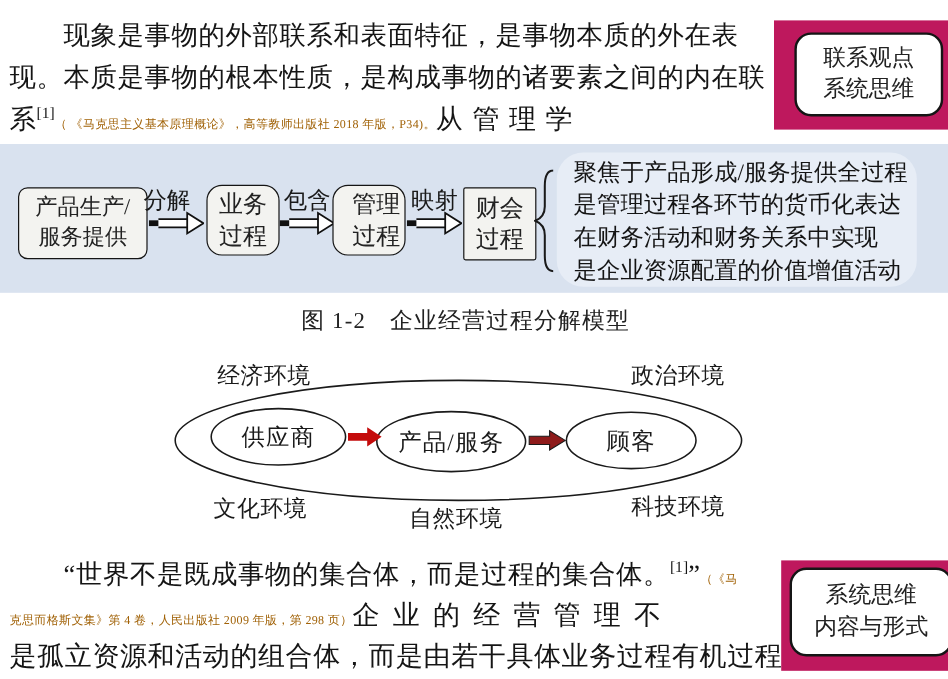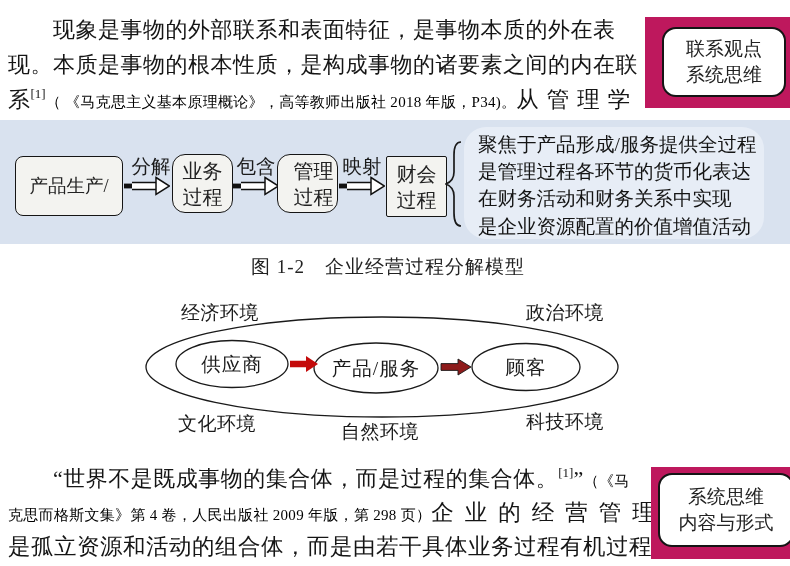--- a/index.html
+++ b/index.html
@@ -9,21 +9,21 @@
     background:#fff; font-family:"Liberation Serif","DejaVu Serif",serif; color:#111;
   }
   
   .para { position:absolute; white-space:nowrap; }
   #p-top  { left:8px;  top:12px; }
   #p-top .tline { height:35px; line-height:35px; }
   #p-bottom { left:8px; top:462px; }
   #p-bottom .tline { height:34px; line-height:34px; }
   .seg-main  { font-size:22px; letter-spacing:0.5px; color:#151515; }
   .seg-sup   { font-size:13px; position:relative; top:-9px; letter-spacing:0; color:#151515; }
-  .seg-cite  { font-size:15px; letter-spacing:0.3px; color:#000000; }
+  .seg-cite  { font-size:10px; letter-spacing:0.3px; color:#a16207; }
   .seg-serif { font-size:22.5px; letter-spacing:0.5px; color:#151515; }
   .seg-serif-wide  { font-size:22.5px; letter-spacing:8px; color:#151515; }
   .seg-serif-xwide { font-size:22.5px; letter-spacing:11px; color:#151515; }
   
   .concept-panel { position:absolute; background:#be185d;margin-left:15px; }
   #panel-top    { left:630px; top:17px;  width:158px; height:91px; }
   #panel-bottom { left:636px; top:467px; width:152px; height:92px; }
   .concept-box {
     position:absolute; background:#fff; border:2.2px solid #151515; border-radius:14px;
     display:flex; flex-direction:column; justify-content:center; align-items:center;
@@ -36,21 +36,21 @@
   .fbox {
     position:absolute; background:#f3f3f0; border:1.6px solid #151515;
     display:flex; flex-direction:column; justify-content:center; align-items:center;
     text-align:center; color:#222;
   }
   #fbox1 { left:15px;  top:36px; width:108px; height:60px; border-radius:8px;  font-size:18.5px; line-height:25px; }
   #fbox2 { left:172px; top:34px; width:61px;  height:59px; border-radius:13px; font-size:20px; line-height:26px; }
   #fbox3 { left:277px; top:34px; width:61px;  height:59px; border-radius:13px; font-size:20px; line-height:26px;padding-left:12px; }
   #fbox4 { left:386px; top:36px; width:61px;  height:61px; border-radius:2px; font-size:20px; line-height:26px; }
   .arrow-label { position:absolute; top:33px; width:46px; text-align:center; font-size:19.5px; color:#1a1a1a; }
-  #albl1 { left:128px; } #albl2 { left:233px; } #albl3 { left:339px; }
+  #albl1 { left:116px; } #albl2 { left:233px; } #albl3 { left:339px; }
   .fl-arrow { position:absolute; top:56px; width:46px; height:20px; }
   #farr1 { left:124px; } #farr2 { left:233px; } #farr3 { left:339px; }
   #brace { position:absolute; left:445px; top:21px; width:18px; height:86px; }
   #notes-panel {
     position:absolute; left:464px; top:7px; width:300px; height:112px;
     background:#e7edf6; border-radius:22px; padding:4px 0 0 14px;
   }
   .note { font-size:19.5px; line-height:27.2px; color:#141414; white-space:nowrap; }
   
   #caption { position:absolute; left:0; top:254px; width:776px; text-align:center; font-size:19px; color:#222; letter-spacing:1px; }
@@ -82,20 +82,21 @@
   <div id="panel-top" class="concept-panel">
     <div class="concept-box">
       <div>联系观点</div>
       <div>系统思维</div>
     </div>
   </div>
 
   <div id="banner">
     <div class="fbox" id="fbox1">
       <div>产品生产/</div>
+      <div>服务提供</div>
     </div>
     <div class="arrow-label" id="albl1">分解</div>
     <svg class="fl-arrow" id="farr1" viewBox="0 0 46 20">
       <rect x="0" y="7.6" width="13" height="4.8" fill="#111"></rect>
       <rect x="8" y="6.9" width="24" height="6.2" fill="#fff"></rect>
       <path d="M8 6.6 H32 M8 13.4 H32" stroke="#111" stroke-width="1.5" fill="none"></path>
       <polygon points="32,1.5 45.5,10 32,18.5" fill="#fff" stroke="#111" stroke-width="1.5"></polygon>
     </svg>
     <div class="fbox" id="fbox2">
       <div>业务</div>

